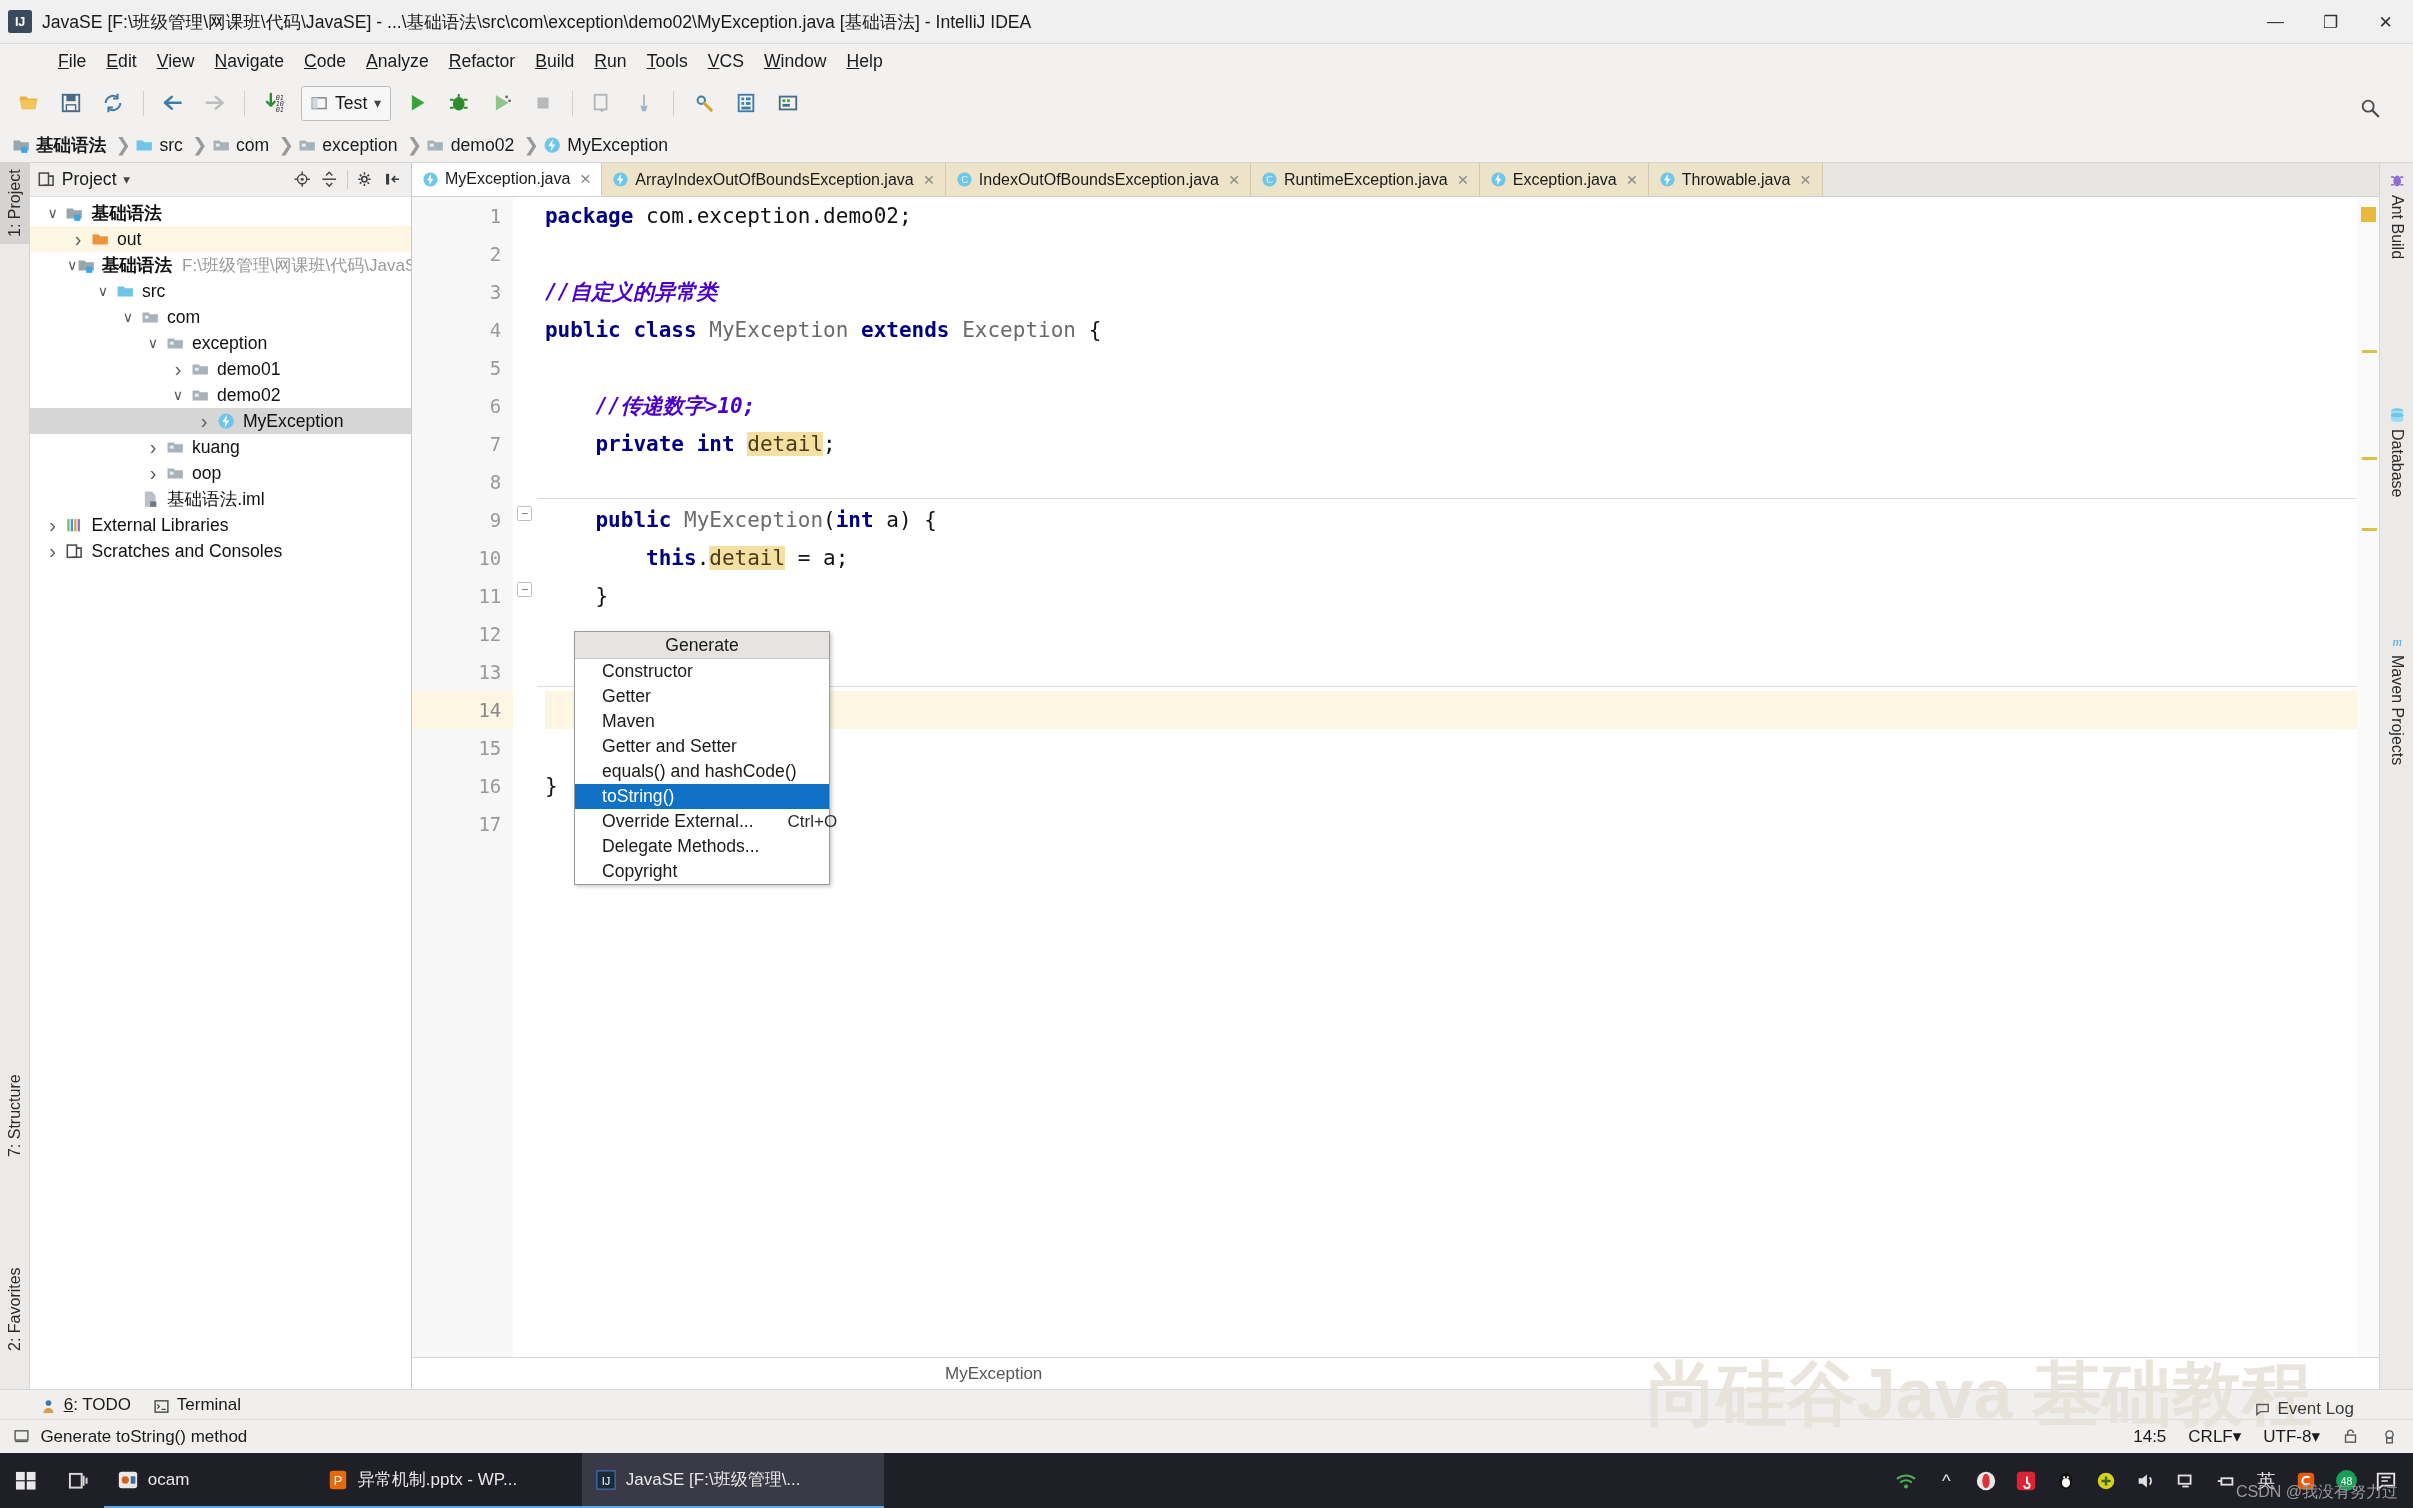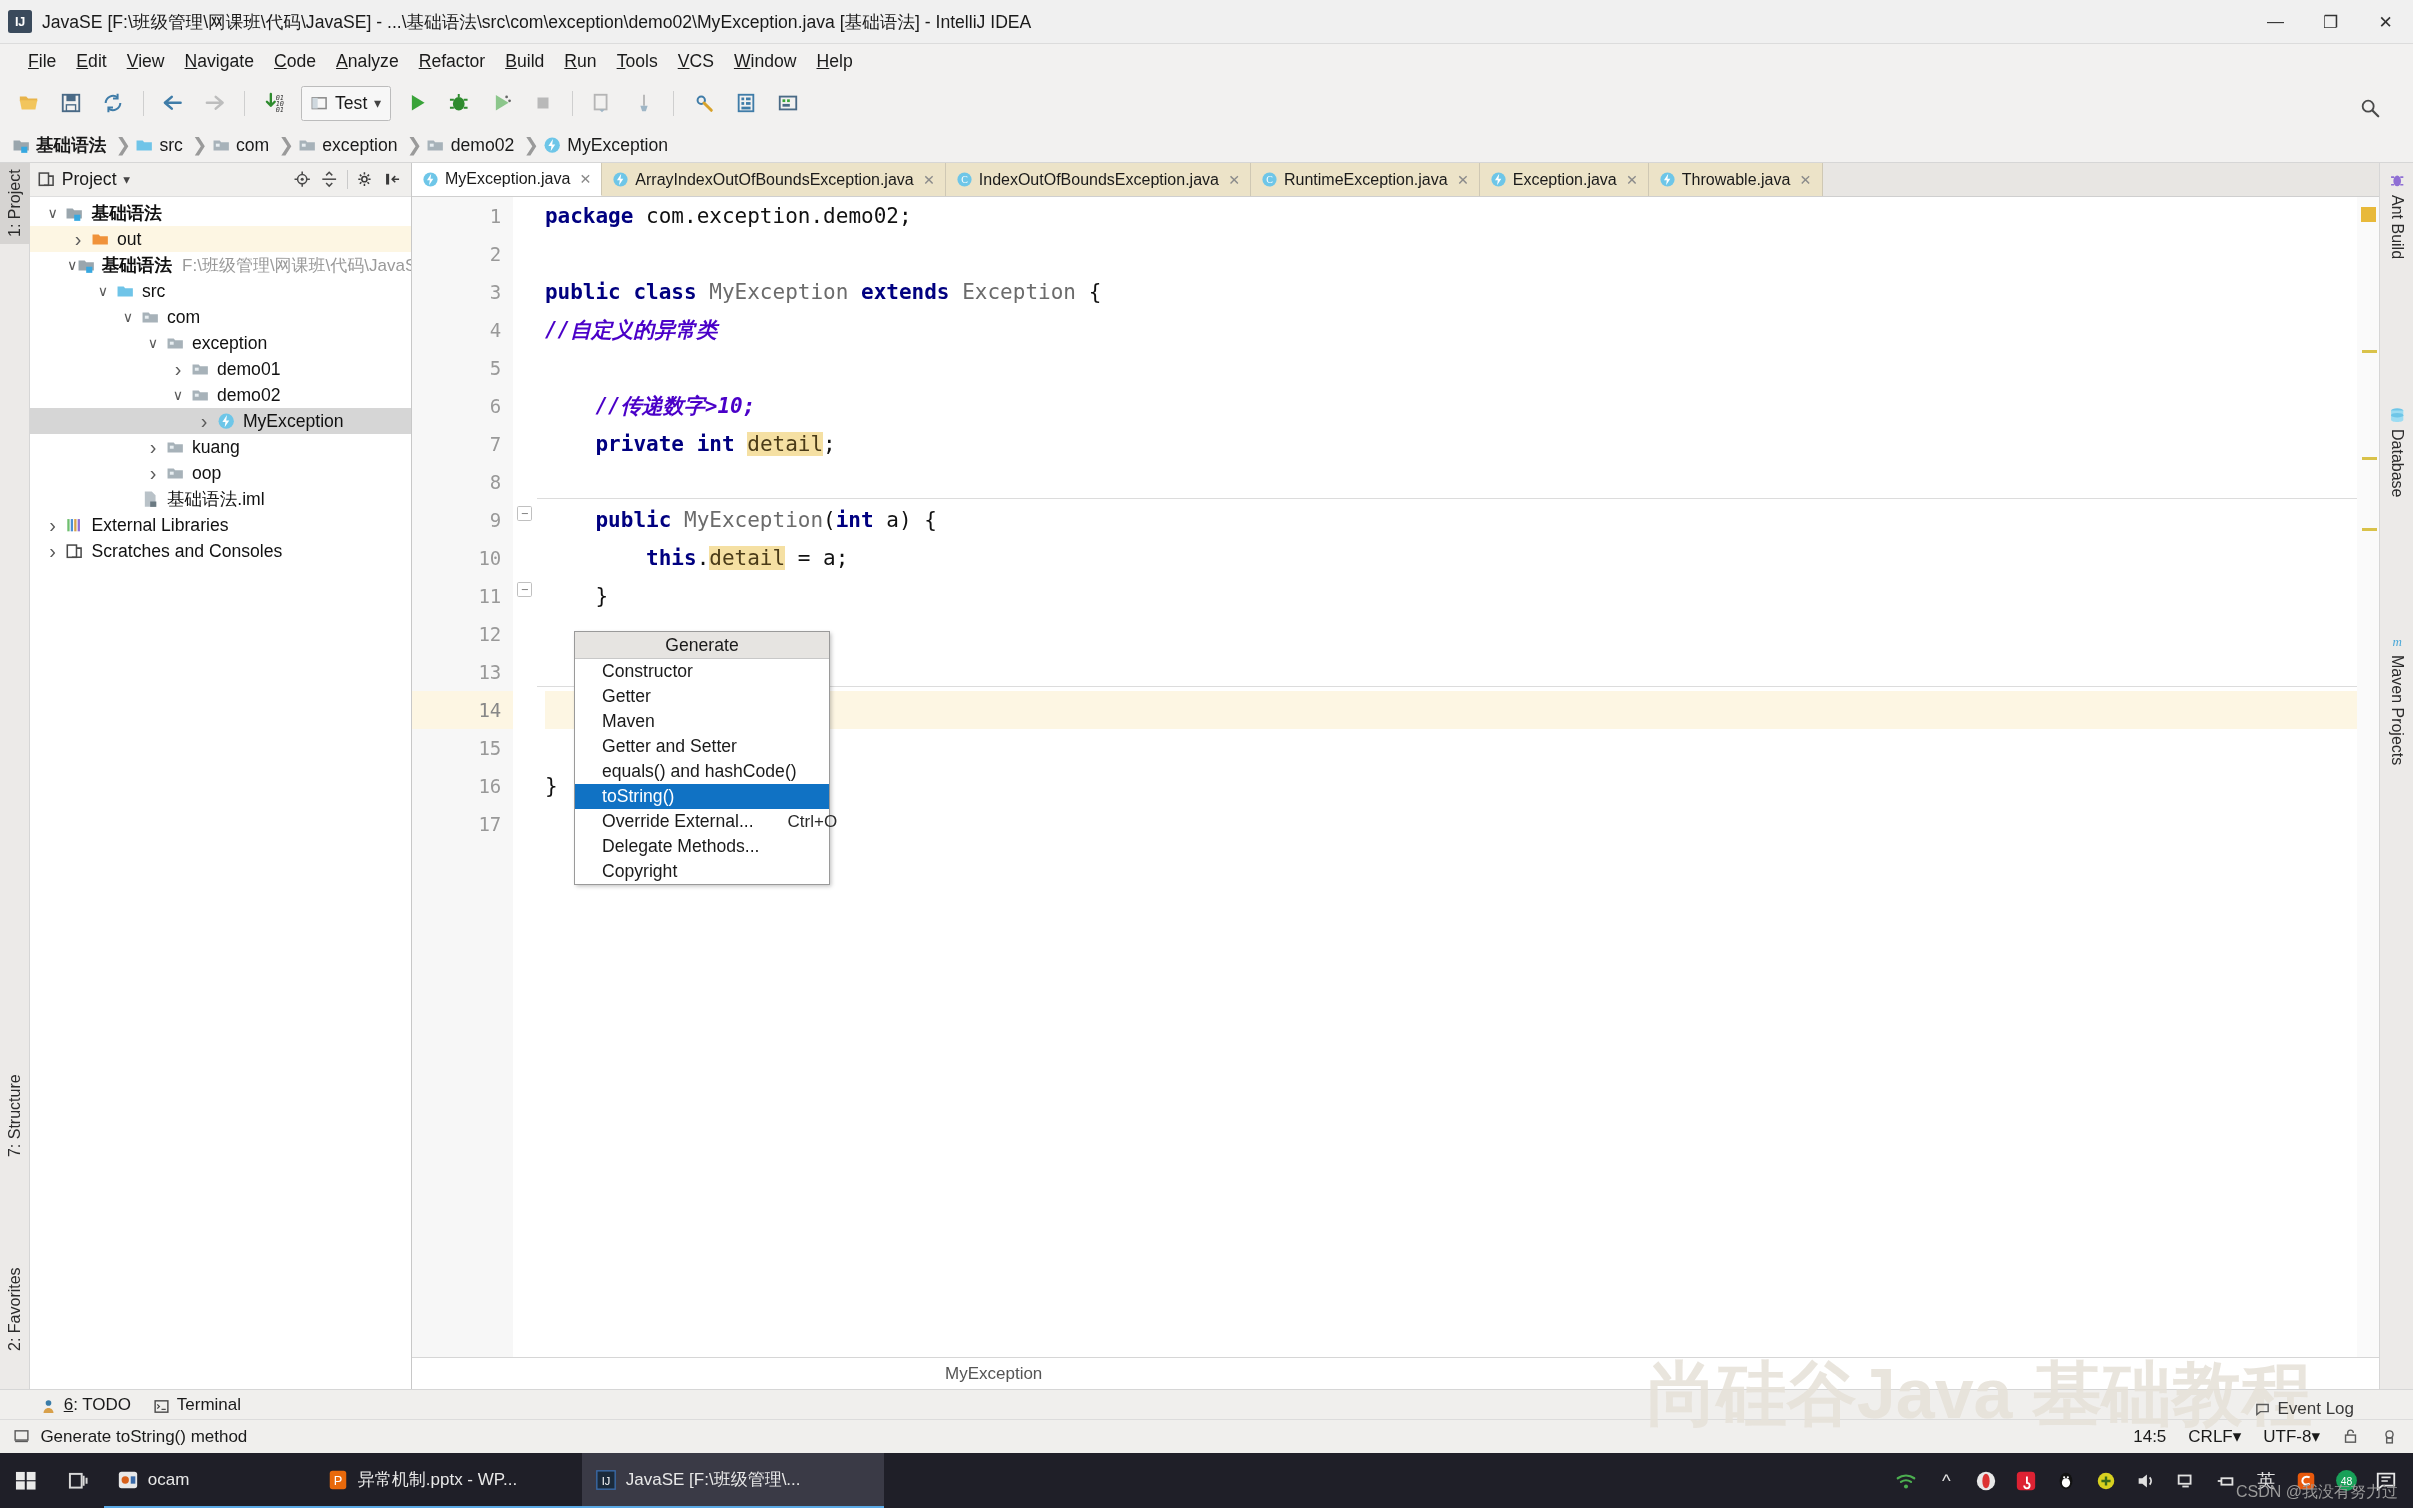--- a/index.html
+++ b/index.html
@@ -15,21 +15,21 @@
   
   .titlebar { height:44px; background:#f0f0f0; border-bottom:0.8px solid #dcdcdc;
               display:flex; align-items:center; padding-left:8.4px; flex:0 0 44px; position:relative;}
   .tb-icon { width:23.5px; height:23.5px; background:#3a4a5c; border-radius:2.5px; position:relative; margin-right:10px;
              display:flex; align-items:center; justify-content:center; color:#fff; font-size:12.6px; font-weight:bold;}
   .tb-title { font-size:17.6px; color:#1a1a1a; white-space:nowrap; }
   .wincontrols { position:absolute; right:0; top:0; height:44px; display:flex; }
   .wc { width:55px; height:44px; display:flex; align-items:center; justify-content:center; color:#333; font-size:17px;}
 
   
-  .menubar { height:34px; display:flex; align-items:center; padding-left:18px; background:#f2f1f0; flex:0 0 34px;}
+  .menubar { height:34px; display:flex; align-items:center; padding-left:8px; background:#f2f1f0; flex:0 0 34px;margin-left:40px;}
   .menuitem { padding:3.4px 10px; font-size:17.6px; color:#1b1b1b; white-space:nowrap; }
 
   
   .toolbar { height:50px; display:flex; align-items:center; padding-left:8.4px; background:#f2f1f0; flex:0 0 50px; position:relative;}
   .tbtn { width:37px; height:37px; display:flex; align-items:center; justify-content:center; margin:0 2.5px; border-radius:2.5px;font-style:italic;}
   .tsep { width:0.8px; height:25px; background:#cfcfcf; margin:0 8.4px; }
   .runcfg { display:flex; align-items:center; height:35px; border:0.8px solid #bcbcbc; border-radius:2.5px;
             background:#f7f7f7; padding:0 8.4px; margin:1px 5px; gap:6.7px;}
   .runcfg .lbl { font-size:17.6px; color:#1a1a1a; }
   .search-right { position:absolute; right:22px; top:11.7px; }
@@ -632,22 +632,22 @@
           </div>
         <div class="foldcol">
           <div style="position:absolute;top:309px;left:4.2px;width:15px;height:15px;border:0.8px solid #c0c0c0;background:#fff;border-radius:1.7px;display:flex;align-items:center;justify-content:center;font-size:12.6px;color:#777;">−</div>
           <div style="position:absolute;top:385px;left:4.2px;width:15px;height:15px;border:0.8px solid #c0c0c0;background:#fff;border-radius:1.7px;display:flex;align-items:center;justify-content:center;font-size:12.6px;color:#777;">−</div>
         </div>
         <div class="code" id="code">
           <div class="foldsep" style="top:301px;"></div>
           <div class="foldsep" style="top:489px;"></div>
         <div class="cline"><span class="kw">package</span> <span class="pl">com</span><span class="pl">.</span><span class="pl">exception</span><span class="pl">.</span><span class="pl">demo02</span><span class="pl">;</span></div>
             <div class="cline">&nbsp;</div>
+            <div class="cline"><span class="cm">//自定义的异常类</span></div>
             <div class="cline"><span class="kw">public</span> <span class="kw">class</span> <span class="cls">MyException</span> <span class="kw">extends</span> <span class="cls">Exception</span> <span class="pl">{</span></div>
-            <div class="cline"><span class="cm">//自定义的异常类</span></div>
             <div class="cline">&nbsp;</div>
             <div class="cline">    <span class="cm">//传递数字&gt;10;</span></div>
             <div class="cline">    <span class="kw">private</span> <span class="kw">int</span> <span class="fld">detail</span><span class="pl">;</span></div>
             <div class="cline">&nbsp;</div>
             <div class="cline">    <span class="kw">public</span> <span class="cls">MyException</span><span class="pl">(</span><span class="kw">int</span> <span class="pl">a</span><span class="pl">)</span> <span class="pl">{</span></div>
             <div class="cline">        <span class="kw">this</span><span class="pl">.</span><span class="fld">detail</span> <span class="pl">=</span> <span class="pl">a</span><span class="pl">;</span></div>
             <div class="cline">    <span class="pl">}</span></div>
             <div class="cline">&nbsp;</div>
             <div class="cline">    <span class="cm">//toString</span></div>
             <div class="cline cur">&nbsp;</div>

